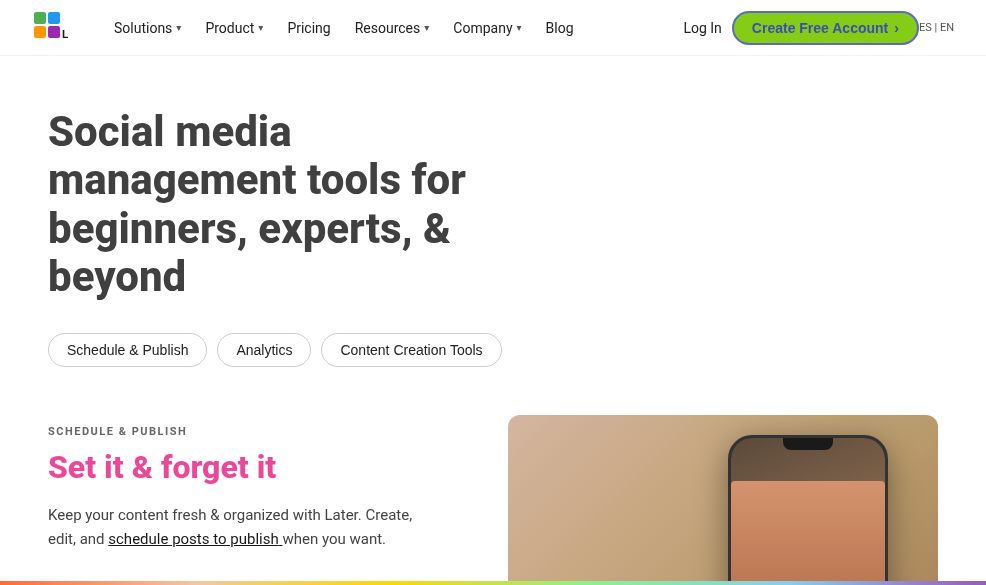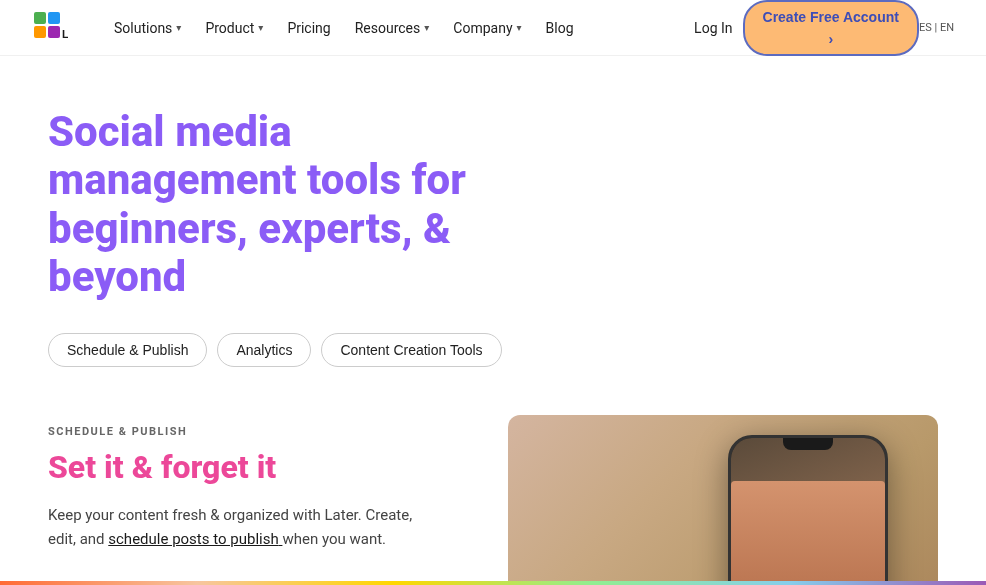--- a/index.html
+++ b/index.html
@@ -66,49 +66,48 @@
     .login-btn {
       font-size: 14px;
       color: #222;
       cursor: pointer;
       padding: 6px 10px;
     }
     .cta-btn {
       display: flex;
       align-items: center;
       gap: 6px;
-      background: #fdba74;
+      background: #84cc16;
       border: 2px solid #5c6bc0;
       border-radius: 24px;
       padding: 7px 18px;
       font-size: 14px;
       font-weight: 600;
       color: #3d4db7;
       cursor: pointer;
       white-space: nowrap;
-      flex-direction: column;
     }
     .lang-switcher {
       font-size: 11px;
       color: #555;
     }
     
     .hero {
       padding: 52px 48px 0 48px;
       position: relative;
       min-height: 540px;
       overflow: hidden;
     }
     .hero-text-col {
       max-width: 480px;
     }
     .hero-title {
       font-size: 42px;
       font-weight: 800;
-      color: #8b5cf6;
+      color: #404040;
       line-height: 1.15;
       margin-bottom: 32px;
     }
     
     .pills {
       display: flex;
       flex-wrap: wrap;
       gap: 10px;
       margin-bottom: 48px;
     }

